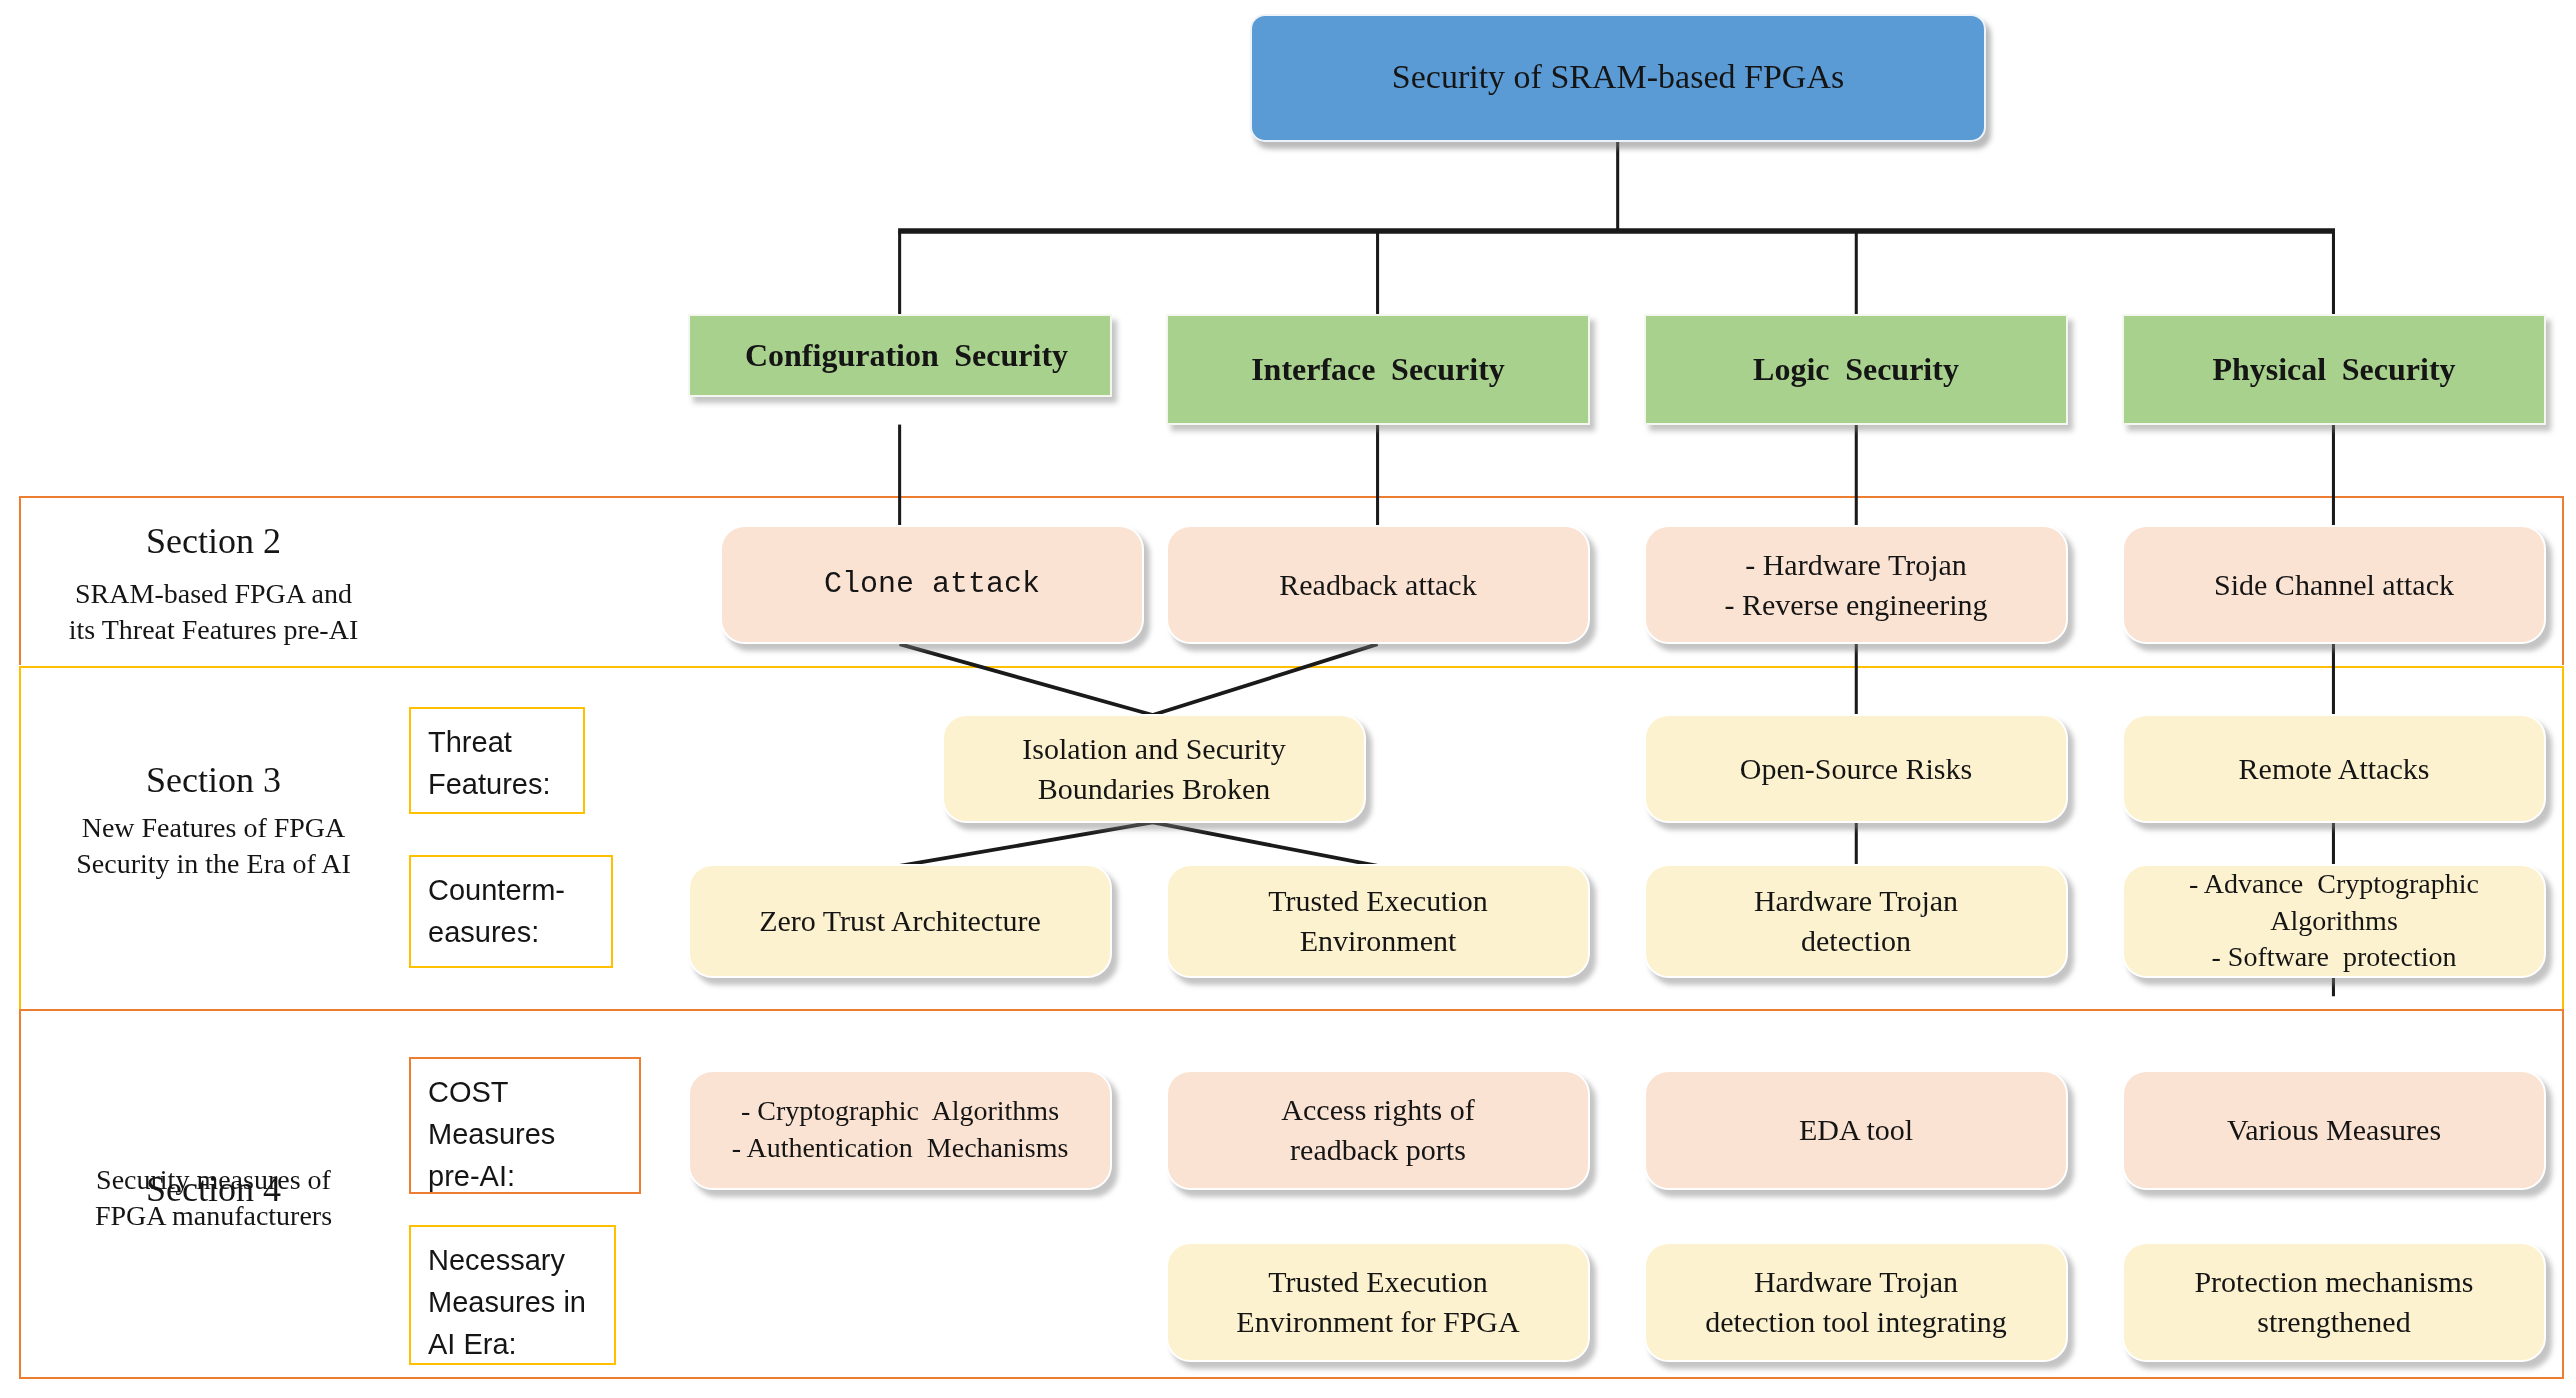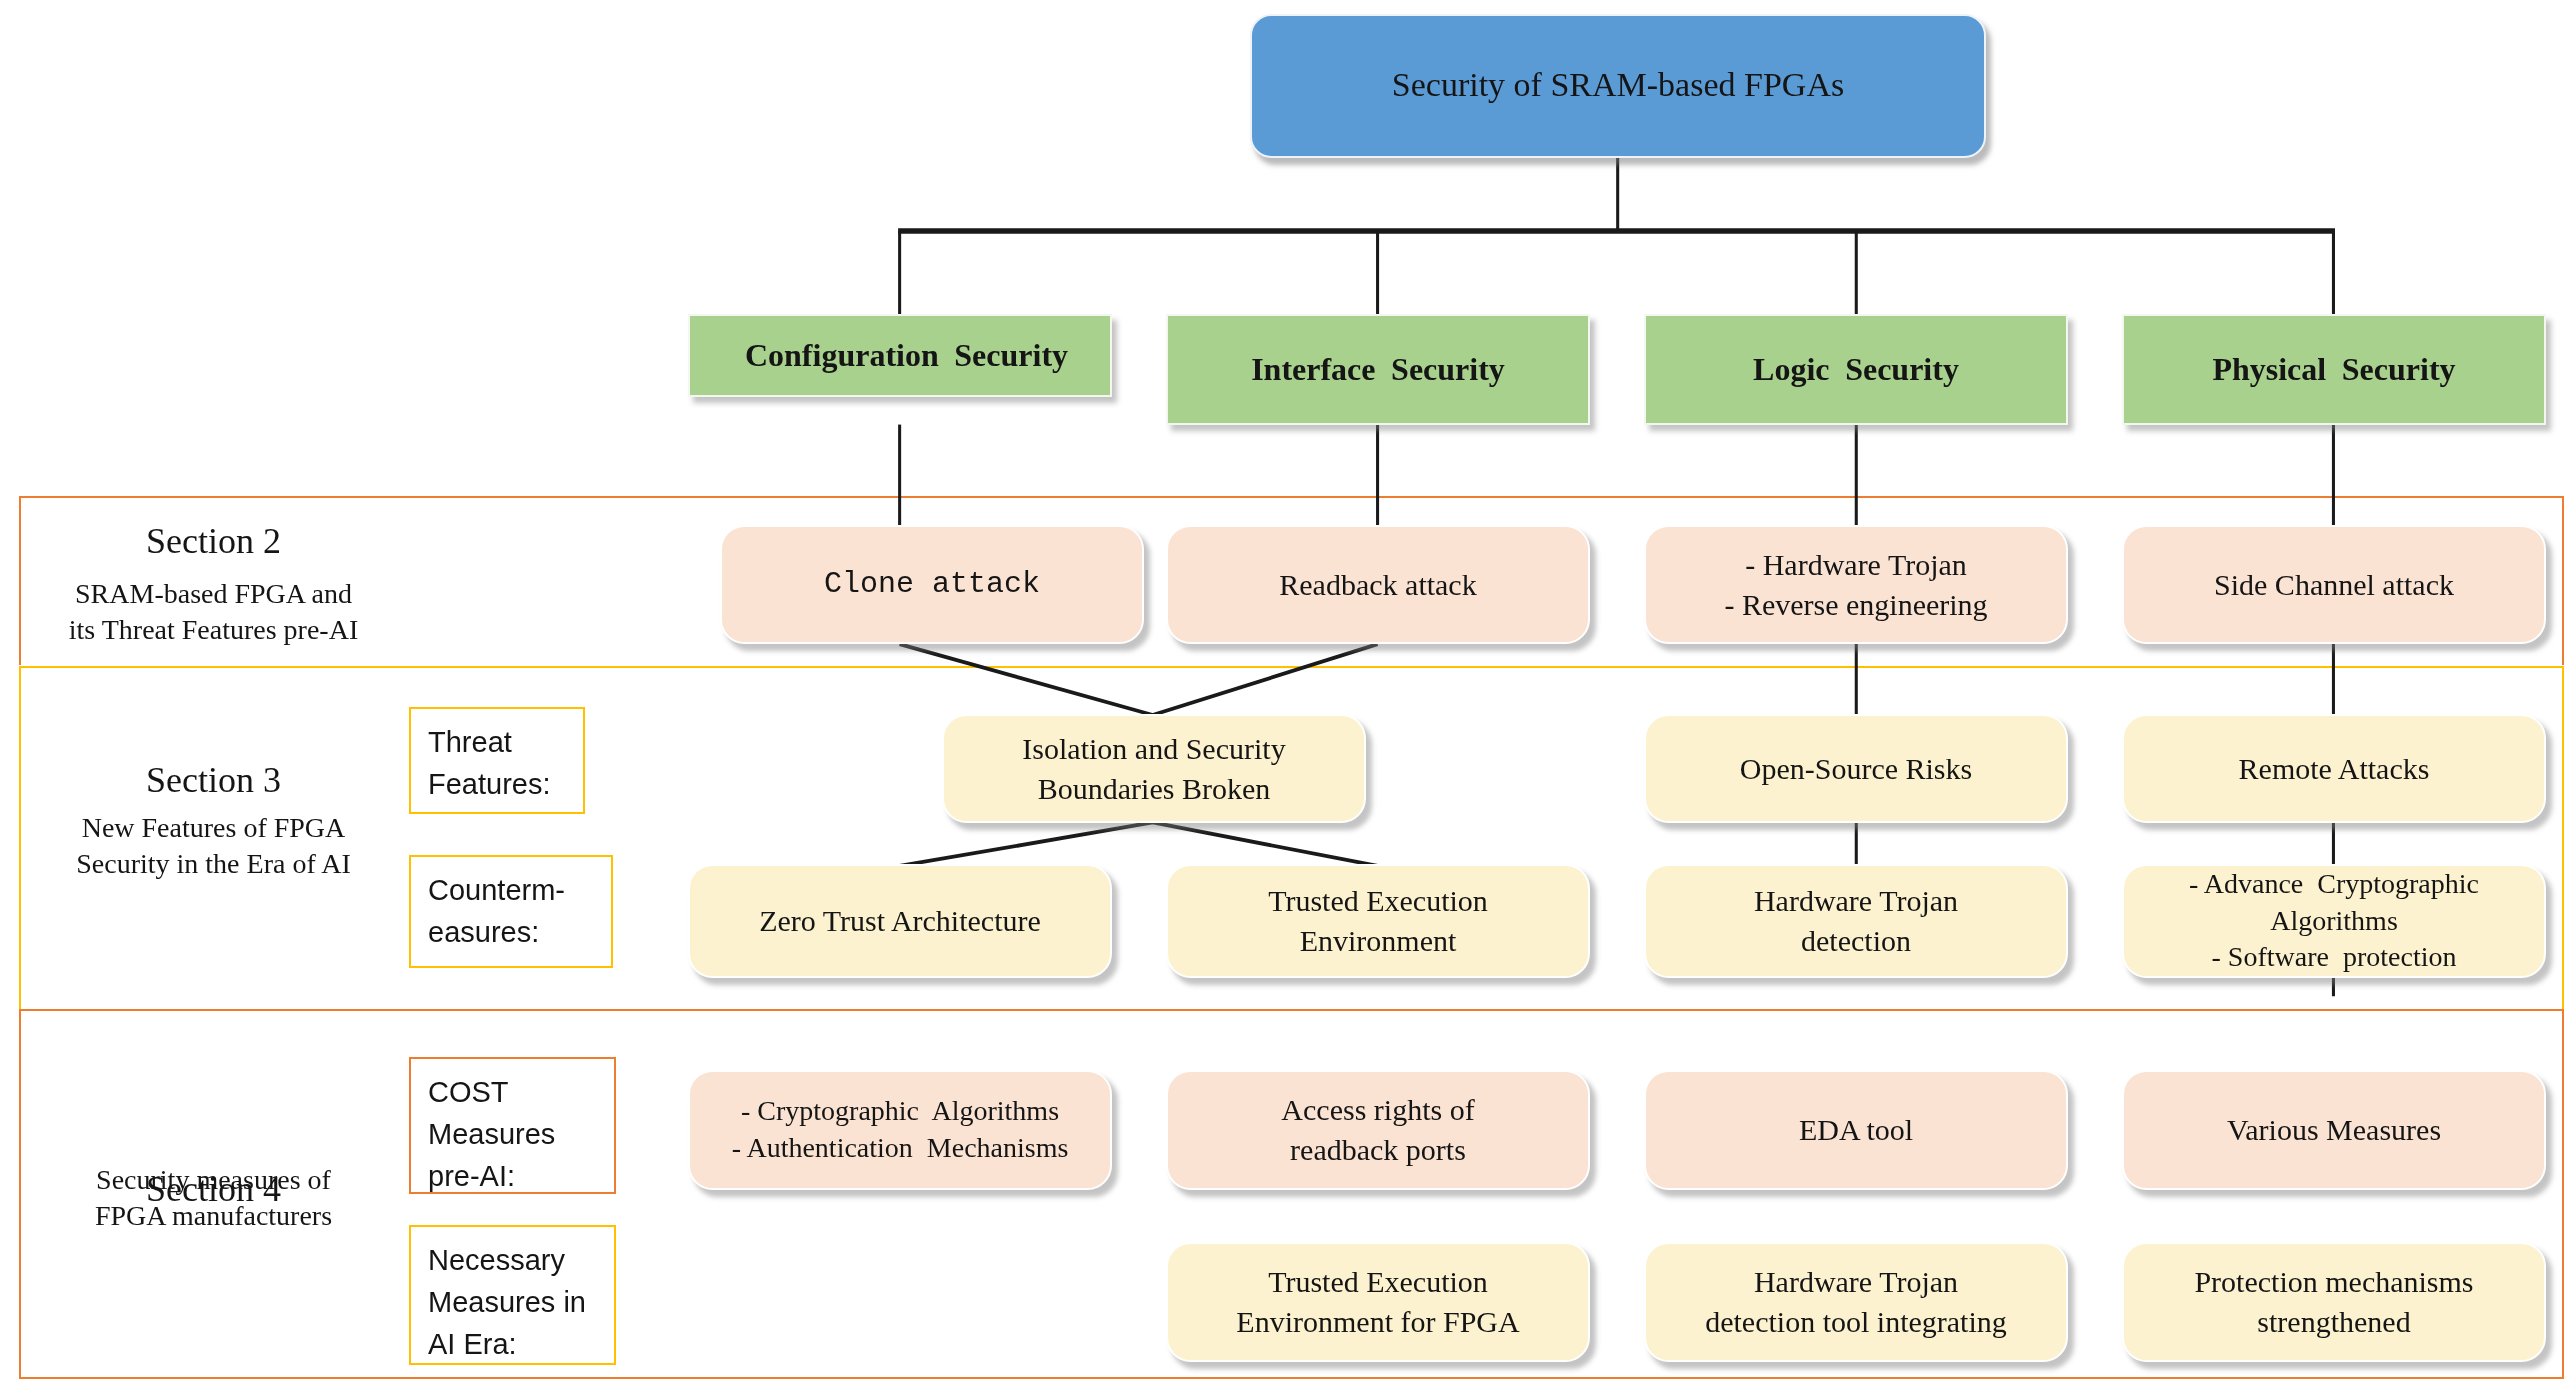--- a/index.html
+++ b/index.html
@@ -92,21 +92,21 @@
     <line x1="1180" y1="557" x2="1180" y2="691" stroke="#1a1a1a" stroke-width="4"></line>
     <line x1="1807" y1="557" x2="1807" y2="691" stroke="#1a1a1a" stroke-width="4"></line>
     <line x1="2435" y1="557" x2="2435" y2="1137" stroke="#1a1a1a" stroke-width="4"></line>
     <line x1="3061" y1="557" x2="3061" y2="1307" stroke="#1a1a1a" stroke-width="4"></line>
     <line x1="1180" y1="845" x2="1512" y2="938" stroke="#1a1a1a" stroke-width="5"></line>
     <line x1="1807" y1="845" x2="1512" y2="938" stroke="#1a1a1a" stroke-width="5"></line>
     <line x1="1512" y1="1079" x2="1180" y2="1136" stroke="#1a1a1a" stroke-width="5"></line>
     <line x1="1512" y1="1079" x2="1807" y2="1136" stroke="#1a1a1a" stroke-width="5"></line>
   </svg>
 
-  <div class="box root-box" style="left:1250px;top:13.7px;width:736px;height:144px;">Security of SRAM-based FPGAs</div>
+  <div class="box root-box" style="left:1250px;top:13.7px;width:736px;height:128px;border-radius:15px;">Security of SRAM-based FPGAs</div>
 
   <div class="box green" style="left:688px;top:314px;width:424px;height:83px;padding-left:13px;">Configuration Security</div>
   <div class="box green" style="left:1166px;top:314px;width:424px;height:111px;">Interface Security</div>
   <div class="box green" style="left:1644px;top:314px;width:424px;height:111px;">Logic Security</div>
   <div class="box green" style="left:2122px;top:314px;width:424px;height:111px;">Physical Security</div>
 
   <div class="section-title" style="left:46px;top:520px;width:335px;">Section 2</div>
   <div class="section-sub" style="left:23px;top:576px;width:381px;">SRAM-based FPGA and
 its Threat Features pre-AI</div>
 
@@ -134,21 +134,21 @@
 Environment</div>
   <div class="box cream rounded" style="left:1644px;top:864px;width:424px;height:114px;">Hardware Trojan
 detection</div>
   <div class="box cream rounded small-text" style="left:2122px;top:864px;width:424px;height:114px;">- Advance  Cryptographic
 Algorithms
 - Software  protection</div>
 
   <div class="section-title" style="left:46px;top:1168px;width:335px;">Section 4</div>
   <div class="section-sub" style="left:30.5px;top:1162px;width:366px;">Security measures of
 FPGA manufacturers</div>
-  <div class="label-box orange-border" style="left:409px;top:1057px;width:207px;height:137px;">COST
+  <div class="label-box orange-border" style="left:409px;top:1057px;width:232px;height:137px;">COST
 Measures
 pre-AI:</div>
   <div class="label-box gold-border" style="left:409px;top:1225px;width:207px;height:140px;">Necessary
 Measures in
 AI Era:</div>
 
   <div class="box peach rounded small-text" style="left:688px;top:1070px;width:424px;height:120px;">- Cryptographic  Algorithms
 - Authentication  Mechanisms</div>
   <div class="box peach rounded" style="left:1166px;top:1070px;width:424px;height:120px;">Access rights of
 readback ports</div>

